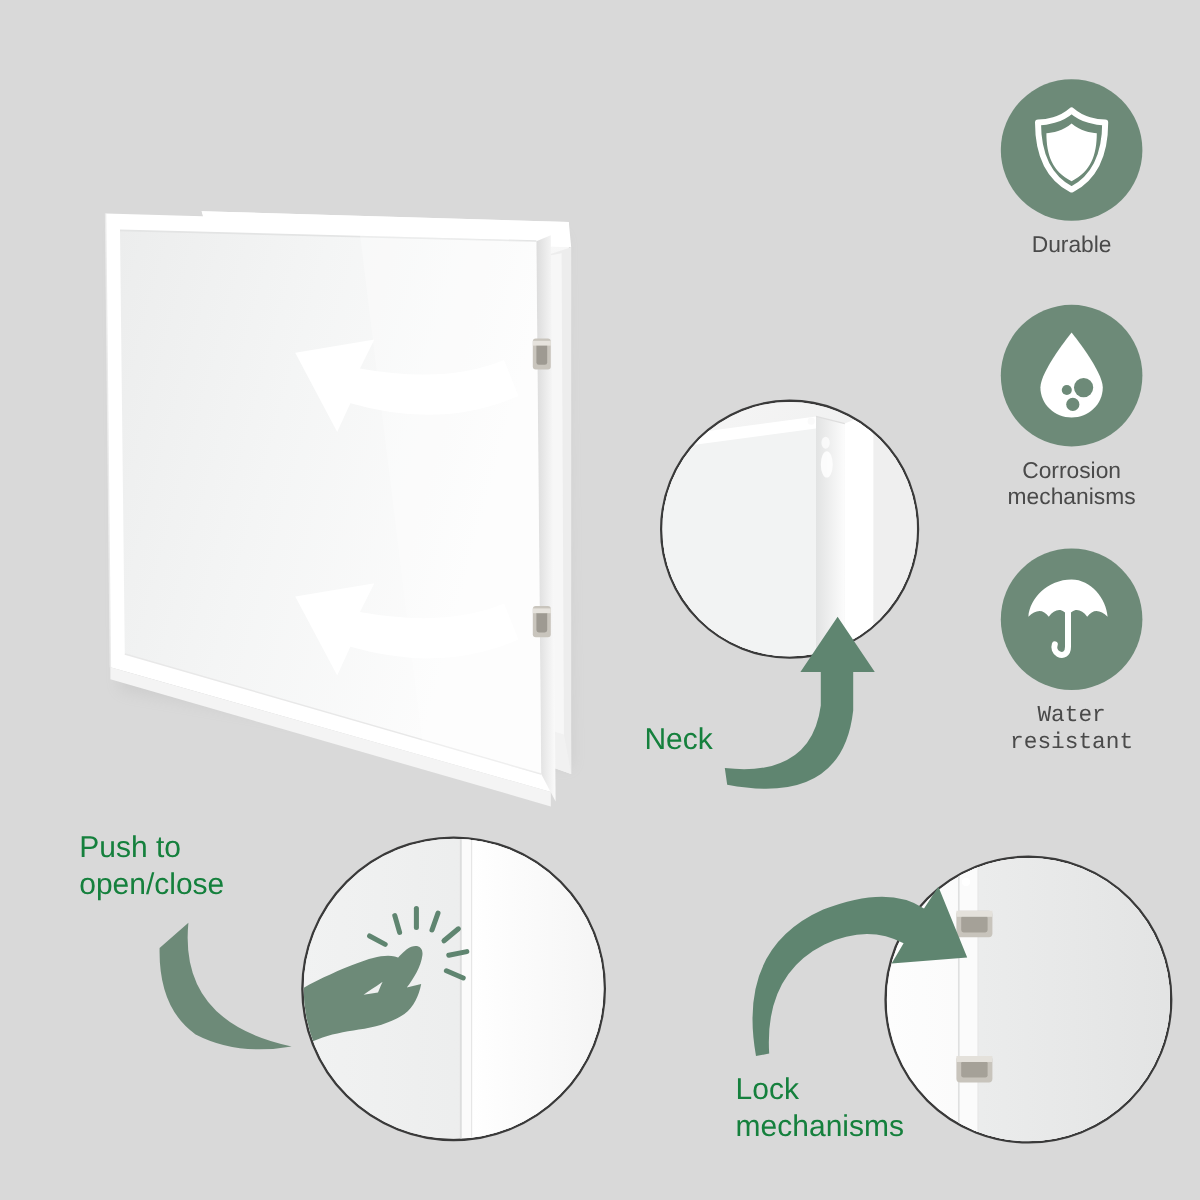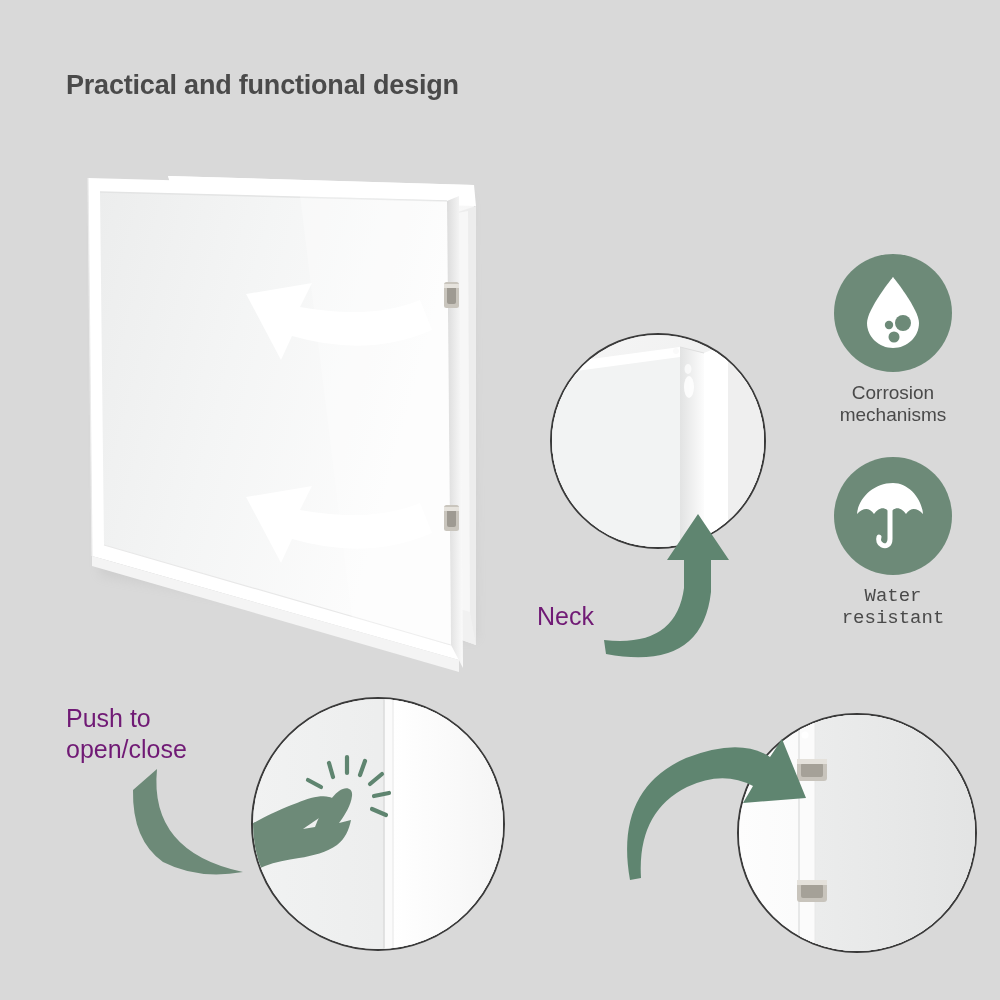--- a/index.html
+++ b/index.html
@@ -65,43 +65,42 @@
     border-radius: 50%;
     border: 2px solid #3a3a3a;
     overflow: hidden;
     background: #f2f2f2;
   }
 
   
   .callout-label {
     position: absolute;
     font-size: 25px;
-    color: #701a75;
+    color: #15803d;
     line-height: 1.25;
     white-space: pre-line;
   }
   #label-neck  { left: 537px; top: 601px; }
-  #label-push  { left: 66px;  top: 691px; margin-top: 12px; }
+  #label-push  { left: 66px;  top: 691px; }
   #label-lock  { left: 613px; top: 893px; }
 
   
   .layer {
     position: absolute;
     left: 0; top: 0;
     width: 1000px;
     height: 1000px;
     pointer-events: none;
   }
 </style>
 </head>
 <body>
 
 <div id="page">
 
-  <div id="page-title">Practical and functional design</div>
 
   <svg class="layer" viewBox="0 0 1000 1000">
     <defs>
       <linearGradient id="doorFaceGrad" x1="0" y1="0" x2="1" y2="0.35">
         <stop offset="0%" stop-color="#eceded"></stop>
         <stop offset="45%" stop-color="#f4f5f5"></stop>
         <stop offset="100%" stop-color="#fdfdfd"></stop>
       </linearGradient>
       <linearGradient id="frameGrad" x1="0" y1="0" x2="1" y2="1">
         <stop offset="0%" stop-color="#ffffff"></stop>
@@ -296,28 +295,39 @@
 
       <g>
         <rect x="58" y="165" width="30" height="22" rx="3" fill="#c8c4bc"></rect>
         <rect x="62" y="169" width="22" height="14" rx="2" fill="#a5a198"></rect>
         <rect x="58" y="165" width="30" height="5" fill="#e4e1db"></rect>
       </g>
       <circle cx="66" cy="20" r="3.5" fill="#ffffff"></circle>
     </svg>
   </div>
 
+  <div class="callout-label" id="label-lock">Lock
+mechanisms</div>
 
   <svg class="layer" viewBox="0 0 1000 1000">
     <g fill="#5f8570">
       <path d="M630,880 Q614,790 686,758 Q740,737 770,757 L782,739 L806,798 L743,803
                L753,786 Q723,770 687,787 Q637,812 641,878 Z"></path>
     </g>
   </svg>
 
+  <div class="badge" id="badge-0">
+    <div class="badge-circle">
+      <svg width="66" height="72" viewBox="0 0 66 72">
+        <path d="M33,3 C24,11 12,13 5,13 C5,38 12,58 33,69 C54,58 61,38 61,13 C54,13 42,11 33,3 Z" fill="none" stroke="#ffffff" stroke-width="5" stroke-linejoin="round"></path>
+        <path d="M33,14 C26,20 17,22 12,22 C12,40 17,54 33,62 C49,54 54,40 54,22 C49,22 40,20 33,14 Z" fill="#ffffff"></path>
+      </svg>
+    </div>
+    <div class="badge-label">Durable</div>
+  </div>
 
   <div class="badge" id="badge-1">
     <div class="badge-circle">
       <svg width="64" height="76" viewBox="0 0 64 76">
         <path d="M32,2 C32,2 6,34 6,48 C6,62 18,73 32,73 C46,73 58,62 58,48 C58,34 32,2 32,2 Z" fill="#ffffff"></path>
         <circle cx="42" cy="48" r="8" fill="#6d8a78"></circle>
         <circle cx="28" cy="50" r="4.2" fill="#6d8a78"></circle>
         <circle cx="33" cy="62" r="5.5" fill="#6d8a78"></circle>
       </svg>
     </div>

